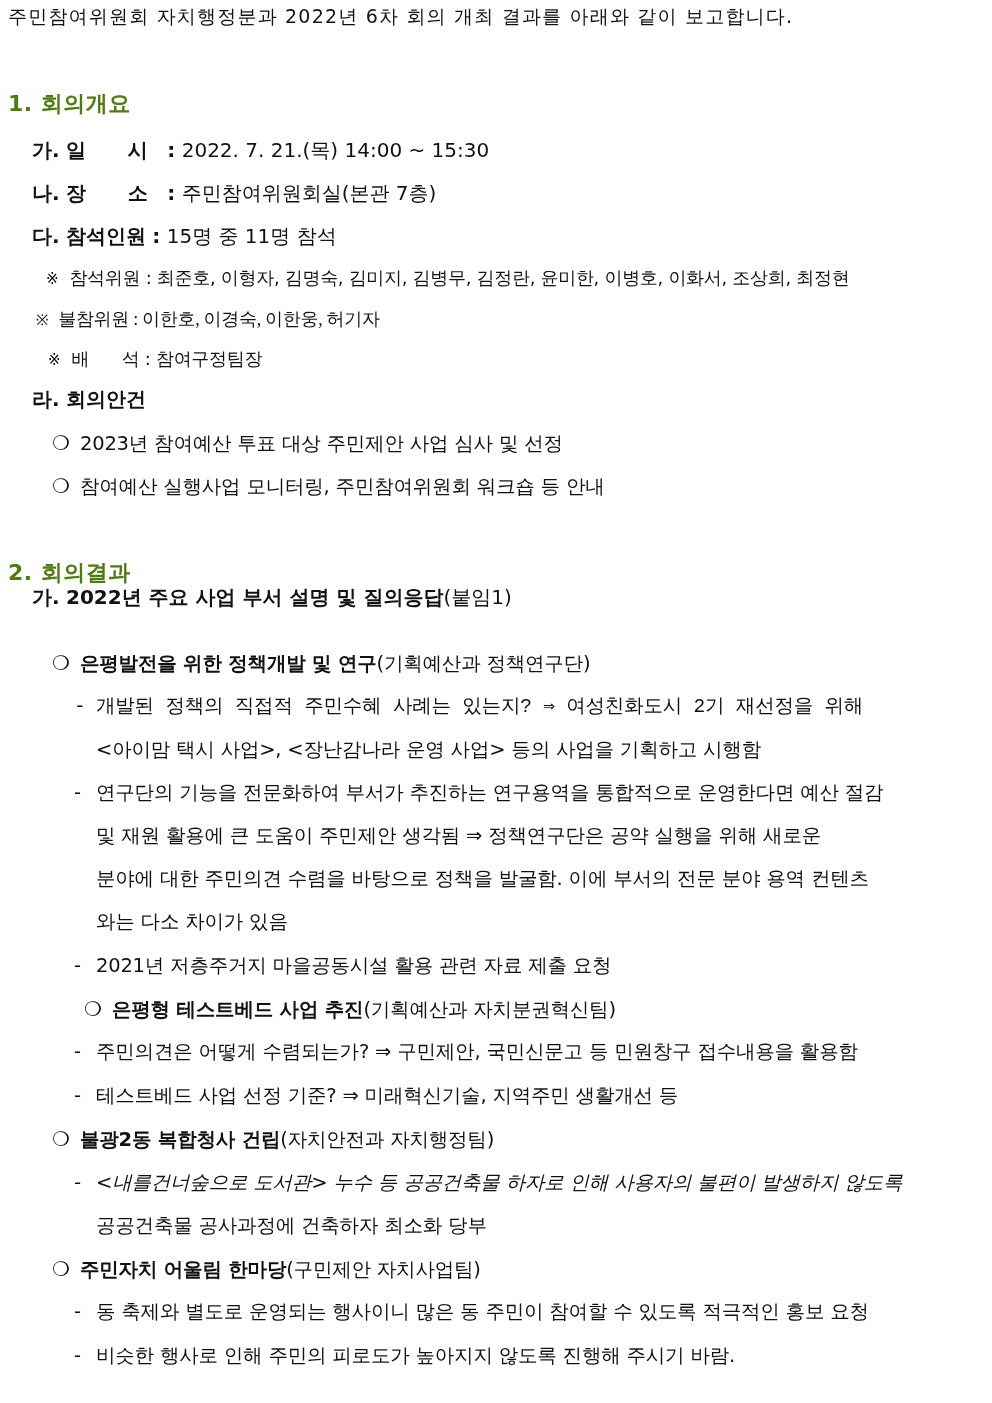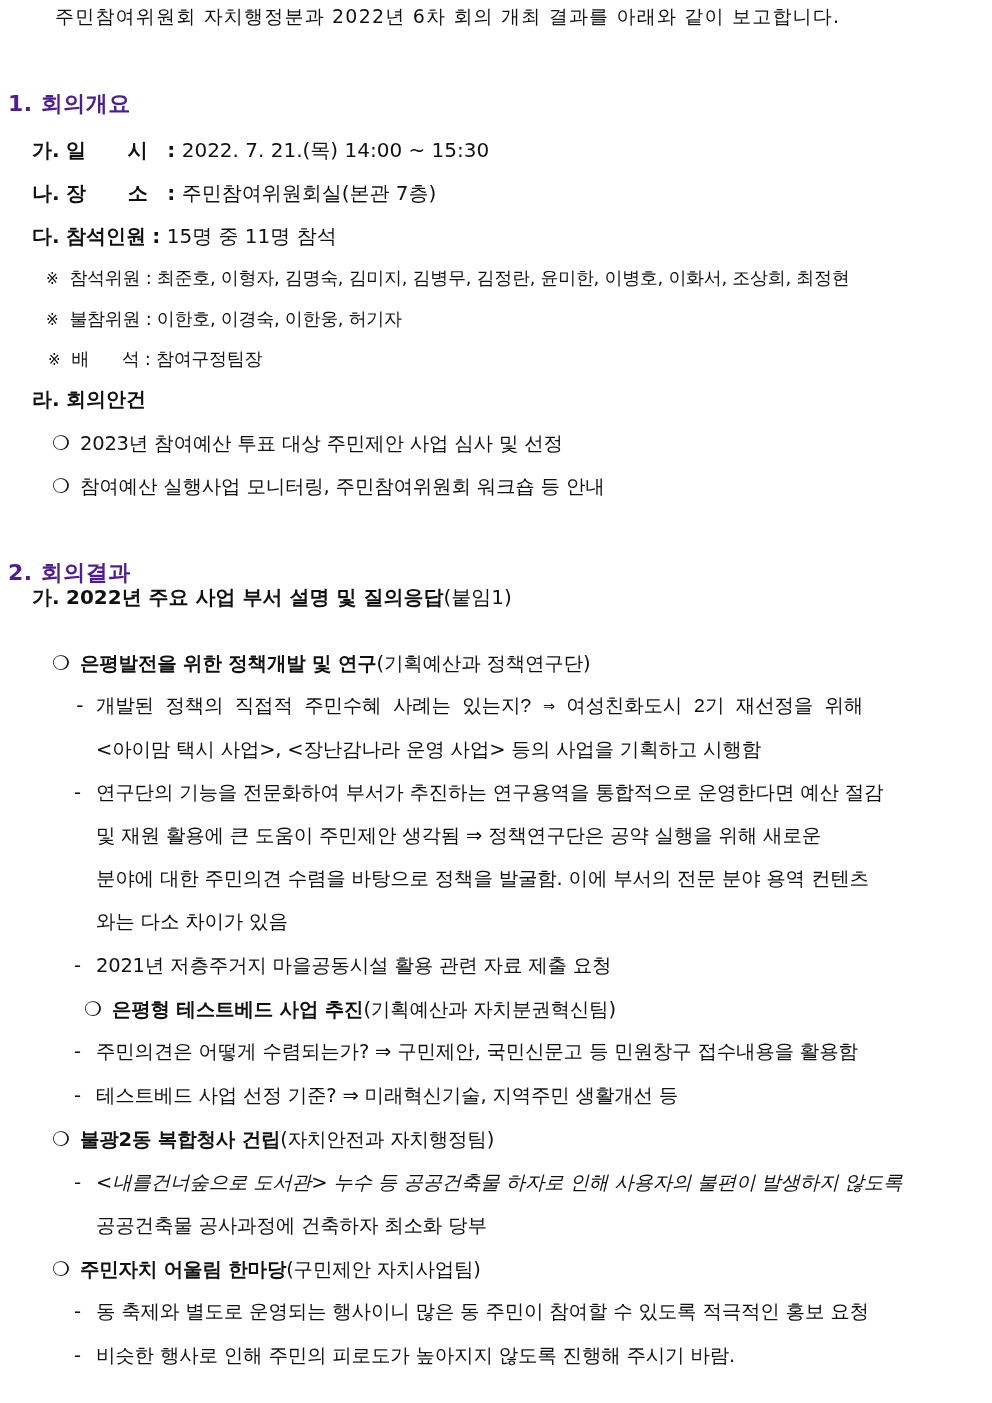--- a/index.html
+++ b/index.html
@@ -3,33 +3,33 @@
   <meta charset="utf-8">
   <style>
     html, body { margin: 0; padding: 0; background: #ffffff; }
     body {
       width: 992px; height: 1403px; position: relative; overflow: hidden;
       font-family: "DejaVu Sans", "Liberation Sans", sans-serif;
       color: #111111;
     }
     .line { position: absolute; white-space: nowrap; font-size: 20px; line-height: 28px; }
     .intro { letter-spacing: 1.2px; font-size: 19px; }
-    .section-title { color: #4c1d95; font-weight: bold; font-size: 22px; letter-spacing: 0.5px; }
+    .section-title { color: #4d7c0f; font-weight: bold; font-size: 22px; letter-spacing: 0.5px; }
     .sub { font-size: 20px; }
     .sub b { font-weight: bold; }
     .note { font-size: 18px; letter-spacing: -0.3px; }
     .note .mk { display: inline-block; width: 18px; font-size: 15px; }
     .bullet { display: inline-block; width: 28px; font-size: 20px; }
     .dash { display: inline-block; width: 22px; }
     .body-text { font-size: 19.5px; letter-spacing: -0.2px; }
   </style>
 </head>
 <body>
 
-<div class="line intro" style="left:8px; top:2px;margin-left:47px;">주민참여위원회 자치행정분과 2022년 6차 회의 개최 결과를 아래와 같이 보고합니다.</div>
+<div class="line intro" style="left:8px; top:2px;">주민참여위원회 자치행정분과 2022년 6차 회의 개최 결과를 아래와 같이 보고합니다.</div>
 
 <div class="line section-title" style="left:8px; top:90px;">1. 회의개요</div>
 
 <div class="line sub" style="left:32px; top:136px;">
   <b>가.</b>
   <b style="display:inline-block; width:95px; white-space:pre;">일      시</b>
   <b>:</b>
   <span>2022. 7. 21.(목) 14:00 ~ 15:30</span>
 </div>
 
@@ -46,21 +46,21 @@
   <b>:</b>
   <span>15명 중 11명 참석</span>
 </div>
 
 <div class="line note" style="left:46px; top:264px;">
   <span class="mk">※</span>
   <span>참석위원</span>
   <span>: 최준호, 이형자, 김명숙, 김미지, 김병무, 김정란, 윤미한, 이병호, 이화서, 조상희, 최정현</span>
 </div>
 
-<div class="line note" style="left:46px; top:305px;">
+<div class="line note" style="left:36px; top:305px;font-family:Liberation Serif, serif;">
   <span class="mk">※</span>
   <span>불참위원</span>
   <span>: 이한호, 이경숙, 이한웅, 허기자</span>
 </div>
 
 <div class="line note" style="left:48px; top:345px;">
   <span class="mk">※</span>
   <span style="white-space:pre;">배      석</span>
   <span>: 참여구정팀장</span>
 </div>

